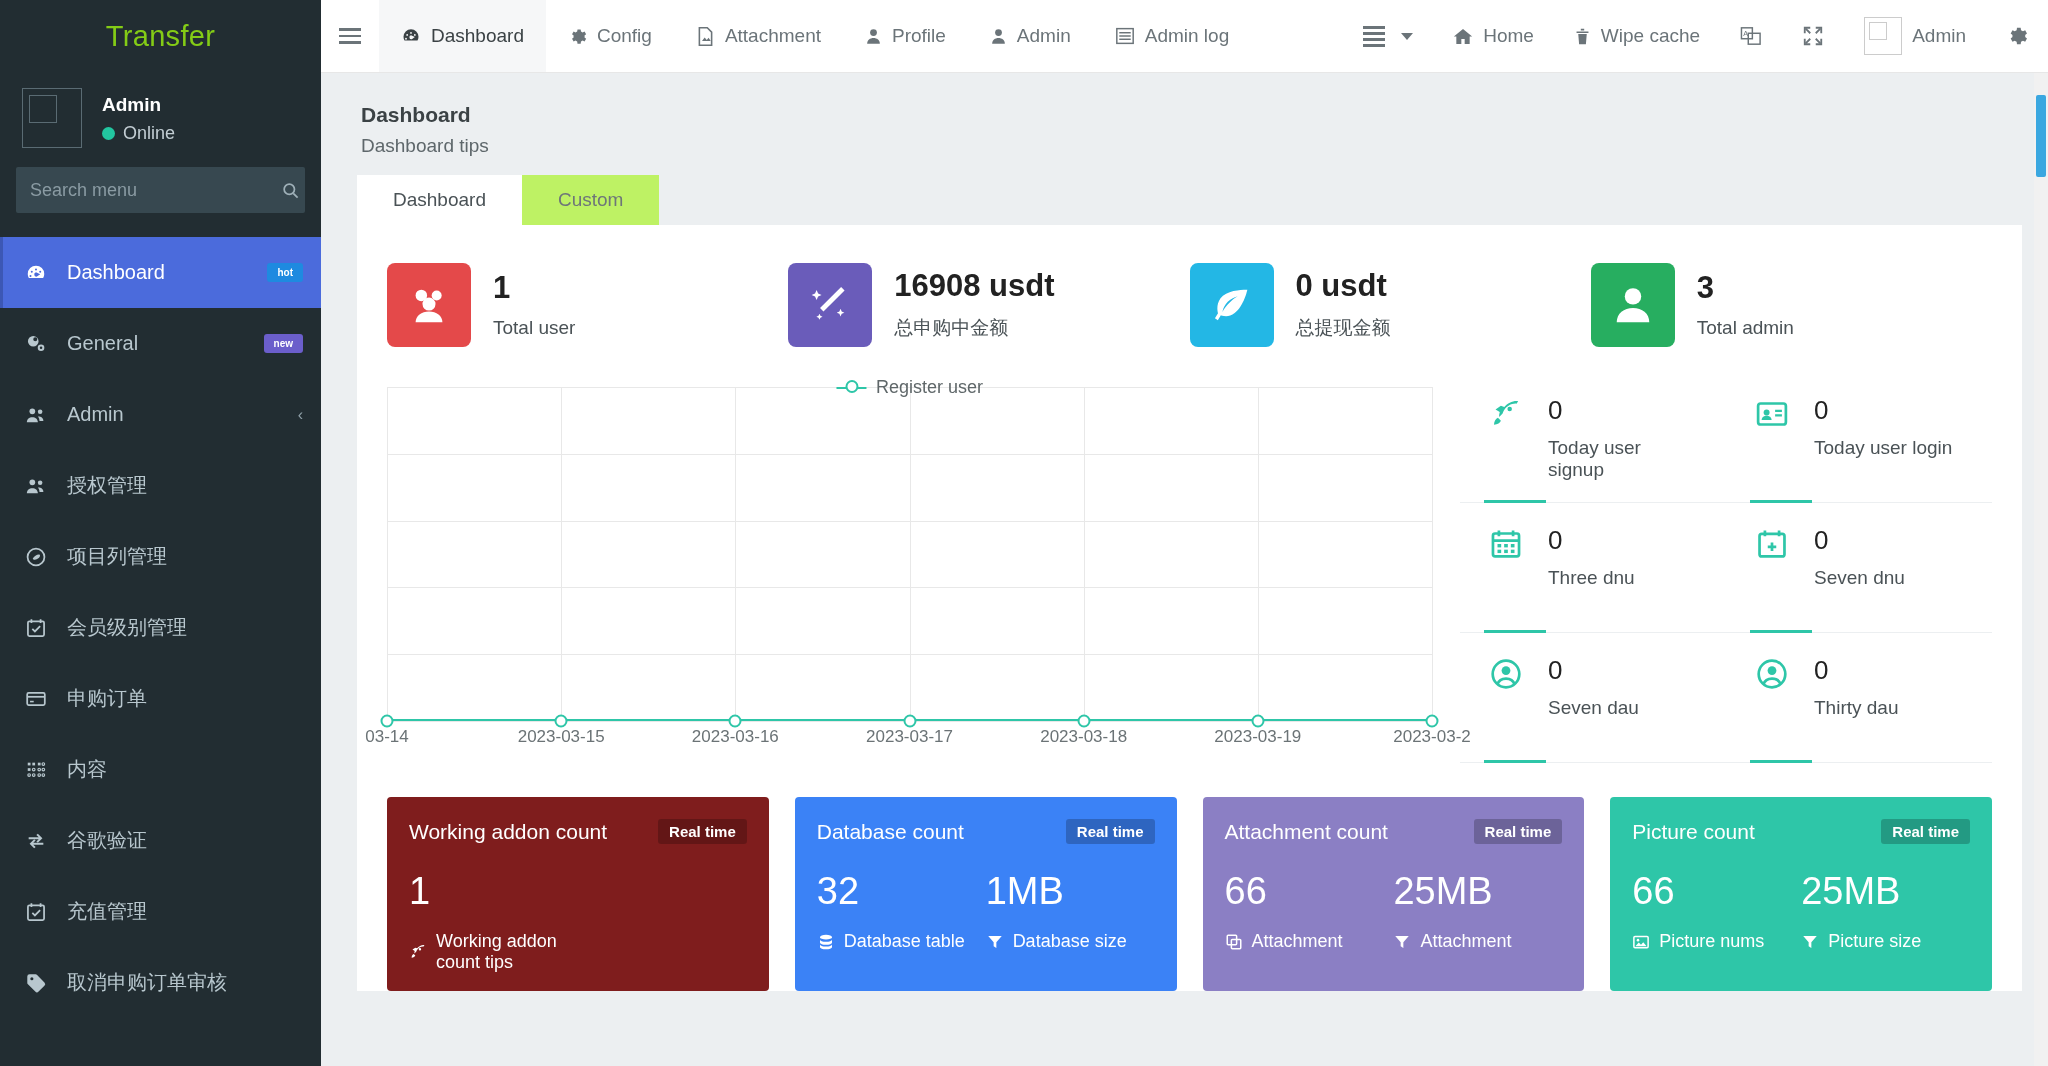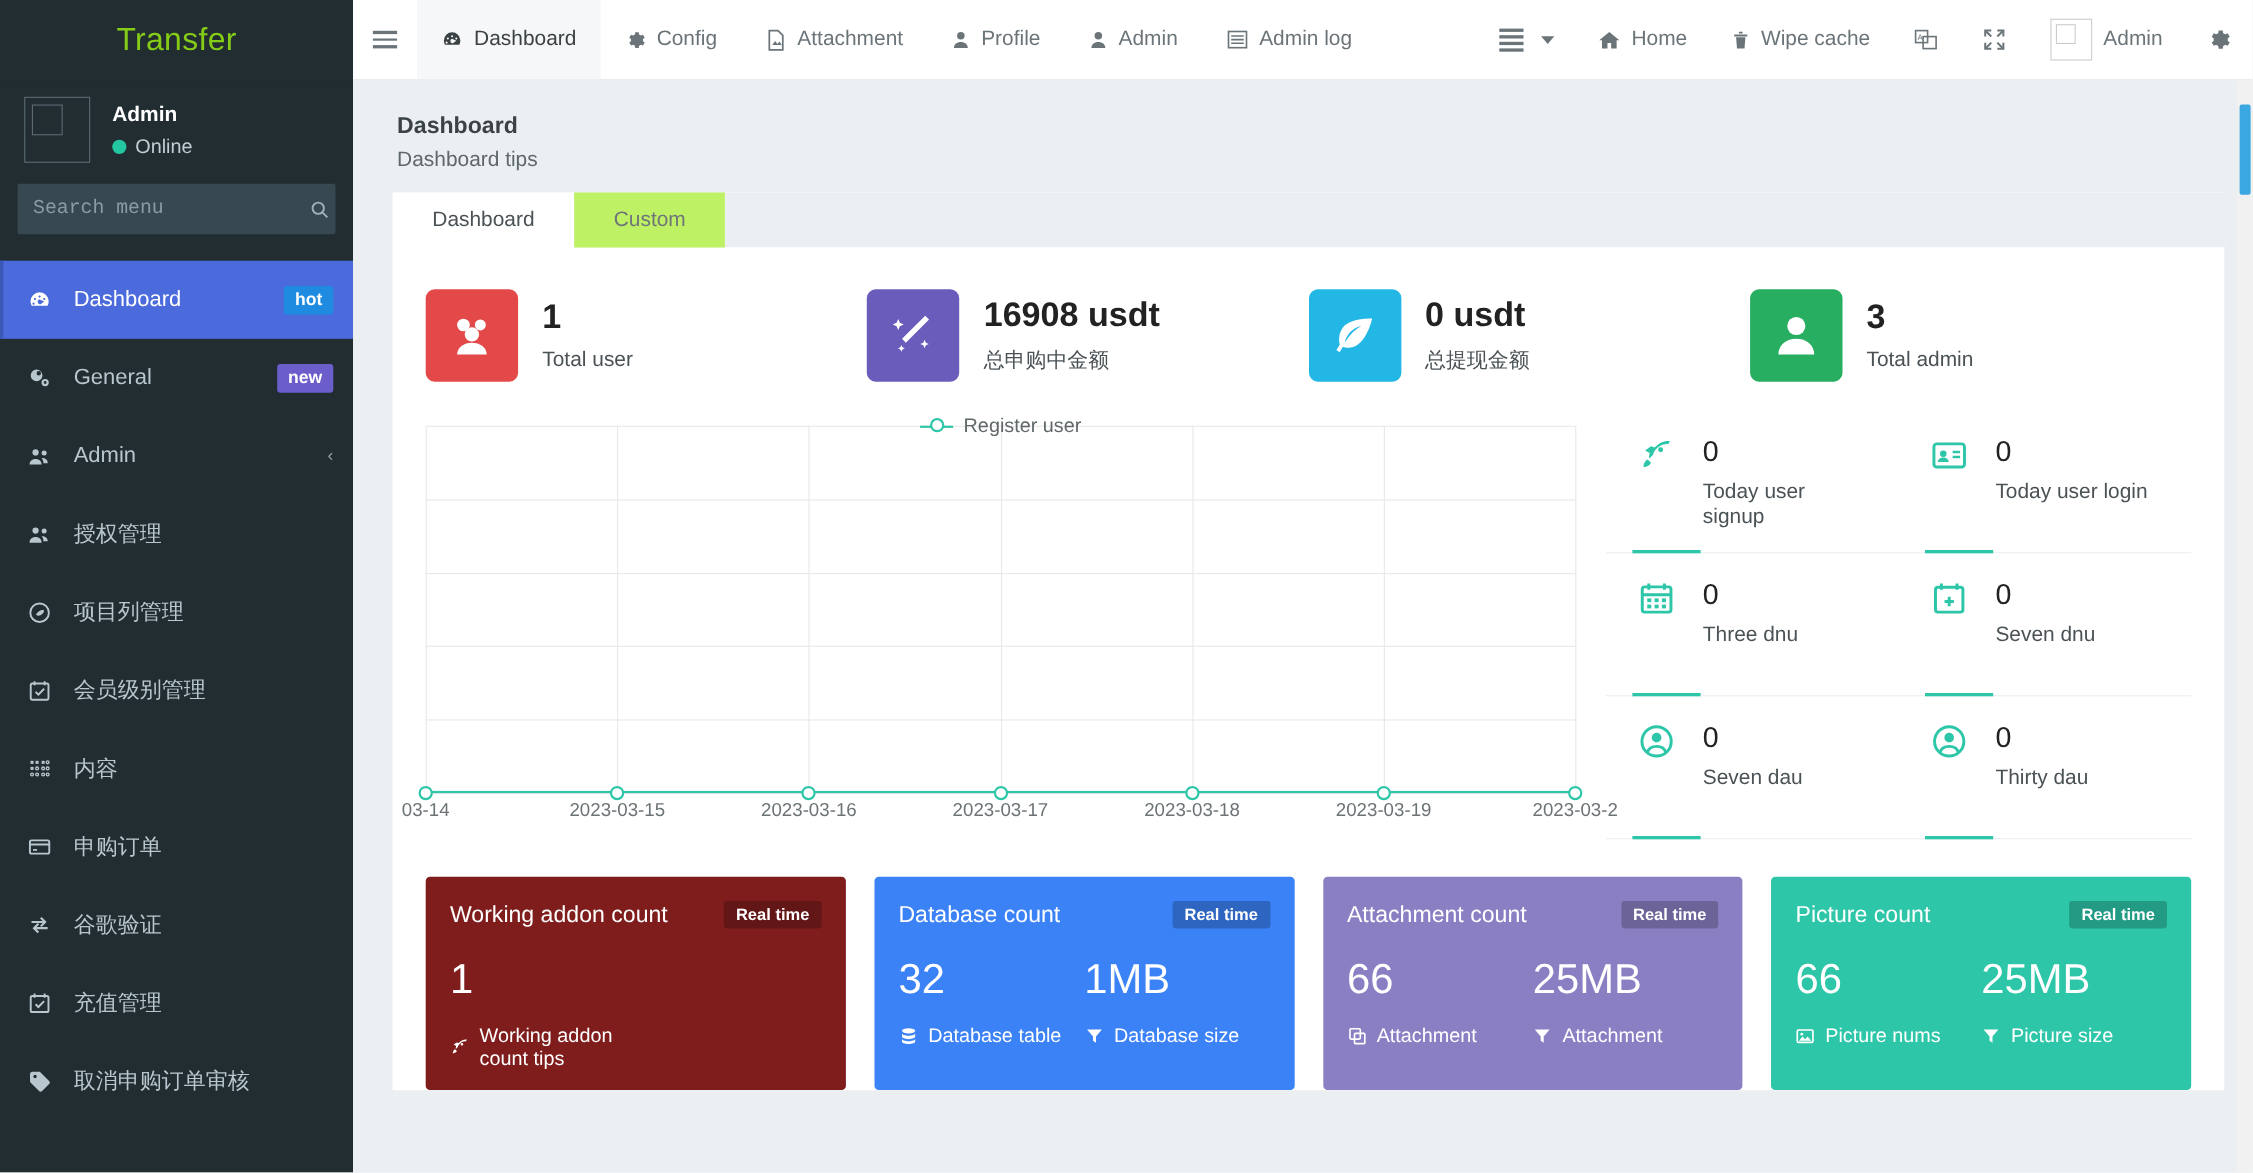--- a/index.html
+++ b/index.html
@@ -38,41 +38,41 @@
   .user-name { color:#fff; font-weight:bold; font-size:19px; line-height:1.4;}
   .user-status { font-size:18px; color:#c2cdd3; display:flex; align-items:center; gap:8px; margin-top:4px;}
   .dot-online{ width:13px;height:13px;border-radius:50%;background:#22c6a0; display:inline-block;}
 
   .searchbox {
     margin:4px 16px 0 16px; height:46px; background:#374850;
     display:flex; align-items:center; position:relative; border-radius:2px;
   }
   .searchbox input {
     flex:1; background:transparent; border:none; outline:none;
-    color:#cfd8dc; font-size:18px; padding:0 14px; font-family:Liberation Mono, monospace;
+    color:#cfd8dc; font-size:18px; padding:0 14px; font-family:Liberation Sans, sans-serif;
   }
   .searchbox input::placeholder { color:#8a9ba3; }
   .search-btn {
     width:44px; height:46px; display:flex;align-items:center;justify-content:center;
     background:transparent;border:none;cursor:pointer;color:#9fb0b8;
   }
 
   .menu { margin-top:24px; }
   .menu-item {
     display:flex; align-items:center; height:71px; padding:0 18px 0 22px;
     color:#b8c7ce; font-size:20px; cursor:pointer; position:relative;
     border-left:3px solid transparent;
   }
   .menu-item .mi-icon{ width:32px; flex:none; display:flex; align-items:center; justify-content:flex-start; }
   .menu-item .mi-label{ margin-left:10px; white-space:nowrap; }
   .menu-item.active {
     background:#4b6bdc; color:#fff; border-left-color:#3c57b5;
   }
   .badge {
-    margin-left:auto; font-size:16px; padding:4px 10px; border-radius:3px;
+    margin-left:auto; font-size:10px; padding:4px 10px; border-radius:3px;
     color:#fff; font-weight:bold;
   }
   .badge.hot { background:#1e8ae0; }
   .badge.new { background:#6b5ecb; }
   .chev { margin-left:auto; font-size:16px; color:#8fa0a8;}
   .sb-scroll { position:absolute; left:0; right:0; top:213px; bottom:0; overflow:hidden;}
 
   
   .main { flex:1; display:flex; flex-direction:column; min-width:0; position:relative;}
   .topnav {
@@ -266,20 +266,30 @@
           </div>
           <div class="menu-item">
             <span class="mi-icon">
               <svg width="22" height="22" viewBox="0 0 24 24" fill="currentColor">
                 <rect x="3.2" y="4.8" width="17.6" height="16" rx="1.6" fill="none" stroke="currentColor" stroke-width="1.9"></rect>
                 <path d="M7 2.5v4M17 2.5v4" stroke="currentColor" stroke-width="1.9"></path>
                 <path d="M8 13l2.8 2.8L16.5 10" fill="none" stroke="currentColor" stroke-width="1.9"></path>
               </svg>
             </span>
             <span class="mi-label">会员级别管理</span>
+          </div>
+          <div class="menu-item">
+            <span class="mi-icon">
+              <svg width="22" height="22" viewBox="0 0 24 24" fill="currentColor">
+                <rect x="2.4" y="5.4" width="19.2" height="13.2" rx="1.6" fill="none" stroke="currentColor" stroke-width="1.9"></rect>
+                <path d="M2.4 9.6h19.2" stroke="currentColor" stroke-width="1.9"></path>
+                <path d="M5.5 14.8h4" stroke="currentColor" stroke-width="1.7"></path>
+              </svg>
+            </span>
+            <span class="mi-label">申购订单</span>
           </div>
           <div class="menu-item">
             <span class="mi-icon">
               <svg width="22" height="22" viewBox="0 0 24 24" fill="currentColor">
                 <g fill="currentColor">
                   <rect x="3" y="4" width="3" height="3"></rect>
                   <rect x="8" y="4" width="3" height="3"></rect>
                   <rect x="14" y="4" width="3" height="3"></rect>
                   <circle cx="20" cy="5.5" r="1.4" fill="none" stroke="currentColor" stroke-width="1.3"></circle>
                   <rect x="3" y="10" width="3" height="3"></rect>
@@ -287,30 +297,20 @@
                   <circle cx="15.5" cy="11.5" r="1.4" fill="none" stroke="currentColor" stroke-width="1.3"></circle>
                   <circle cx="20" cy="11.5" r="1.4" fill="none" stroke="currentColor" stroke-width="1.3"></circle>
                   <circle cx="4.5" cy="17.5" r="1.4" fill="none" stroke="currentColor" stroke-width="1.3"></circle>
                   <circle cx="9.5" cy="17.5" r="1.4" fill="none" stroke="currentColor" stroke-width="1.3"></circle>
                   <circle cx="15.5" cy="17.5" r="1.4" fill="none" stroke="currentColor" stroke-width="1.3"></circle>
                   <circle cx="20" cy="17.5" r="1.4" fill="none" stroke="currentColor" stroke-width="1.3"></circle>
                 </g>
               </svg>
             </span>
             <span class="mi-label">内容</span>
-          </div>
-          <div class="menu-item">
-            <span class="mi-icon">
-              <svg width="22" height="22" viewBox="0 0 24 24" fill="currentColor">
-                <rect x="2.4" y="5.4" width="19.2" height="13.2" rx="1.6" fill="none" stroke="currentColor" stroke-width="1.9"></rect>
-                <path d="M2.4 9.6h19.2" stroke="currentColor" stroke-width="1.9"></path>
-                <path d="M5.5 14.8h4" stroke="currentColor" stroke-width="1.7"></path>
-              </svg>
-            </span>
-            <span class="mi-label">申购订单</span>
           </div>
           <div class="menu-item">
             <span class="mi-icon">
               <svg width="22" height="22" viewBox="0 0 24 24" fill="currentColor">
                 <path d="M4 8h11l-2.6-2.6L14 4l5 5-5 5-1.6-1.4L15 10H4z"></path>
                 <path d="M20 16H9l2.6 2.6L10 20l-5-5 5-5 1.6 1.4L9 14h11z"></path>
               </svg>
             </span>
             <span class="mi-label">谷歌验证</span>
           </div>

